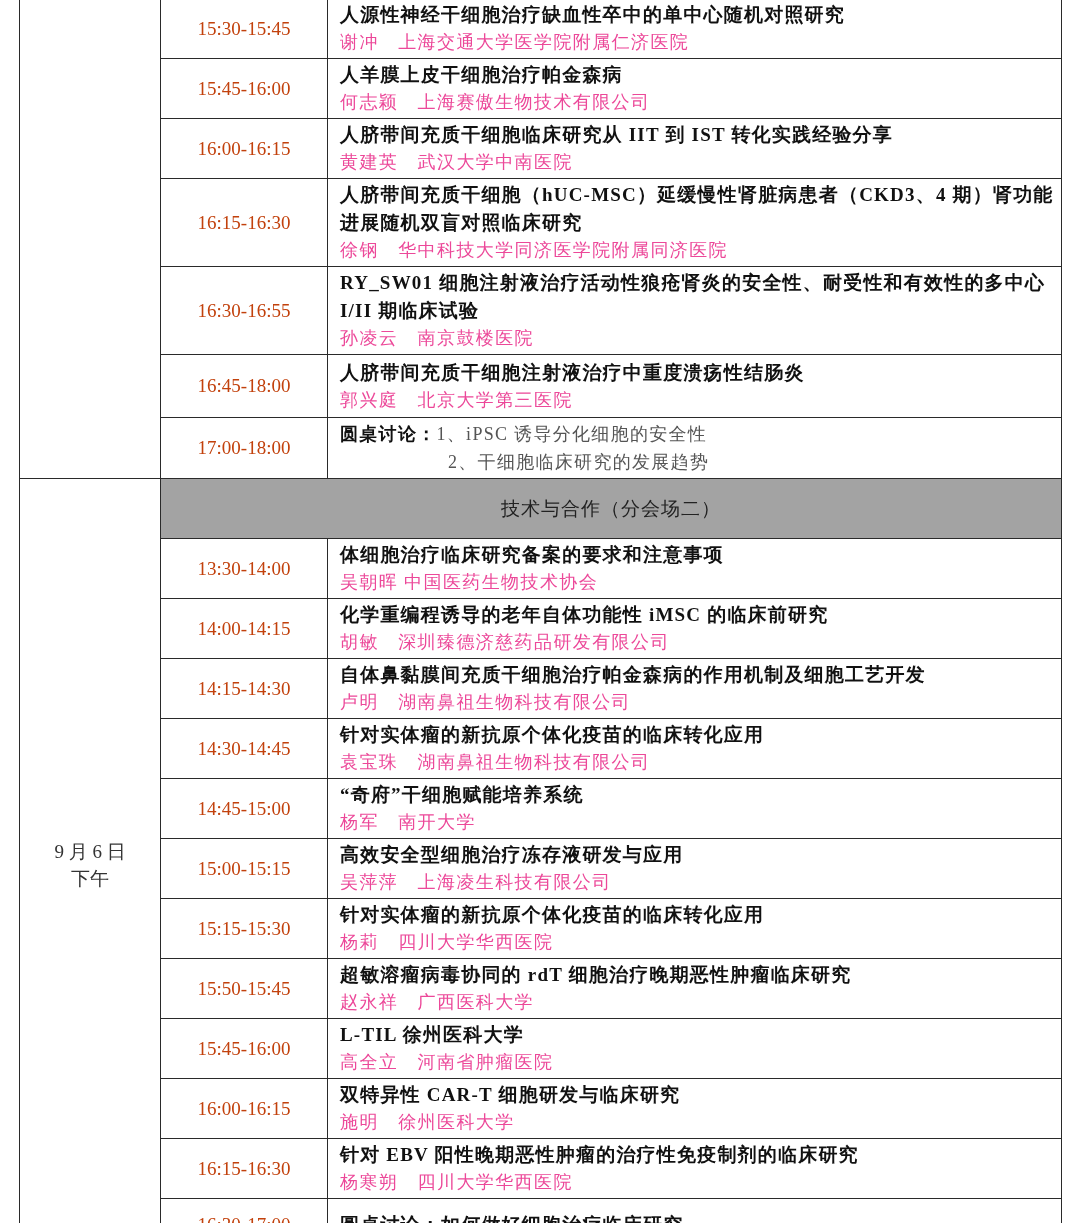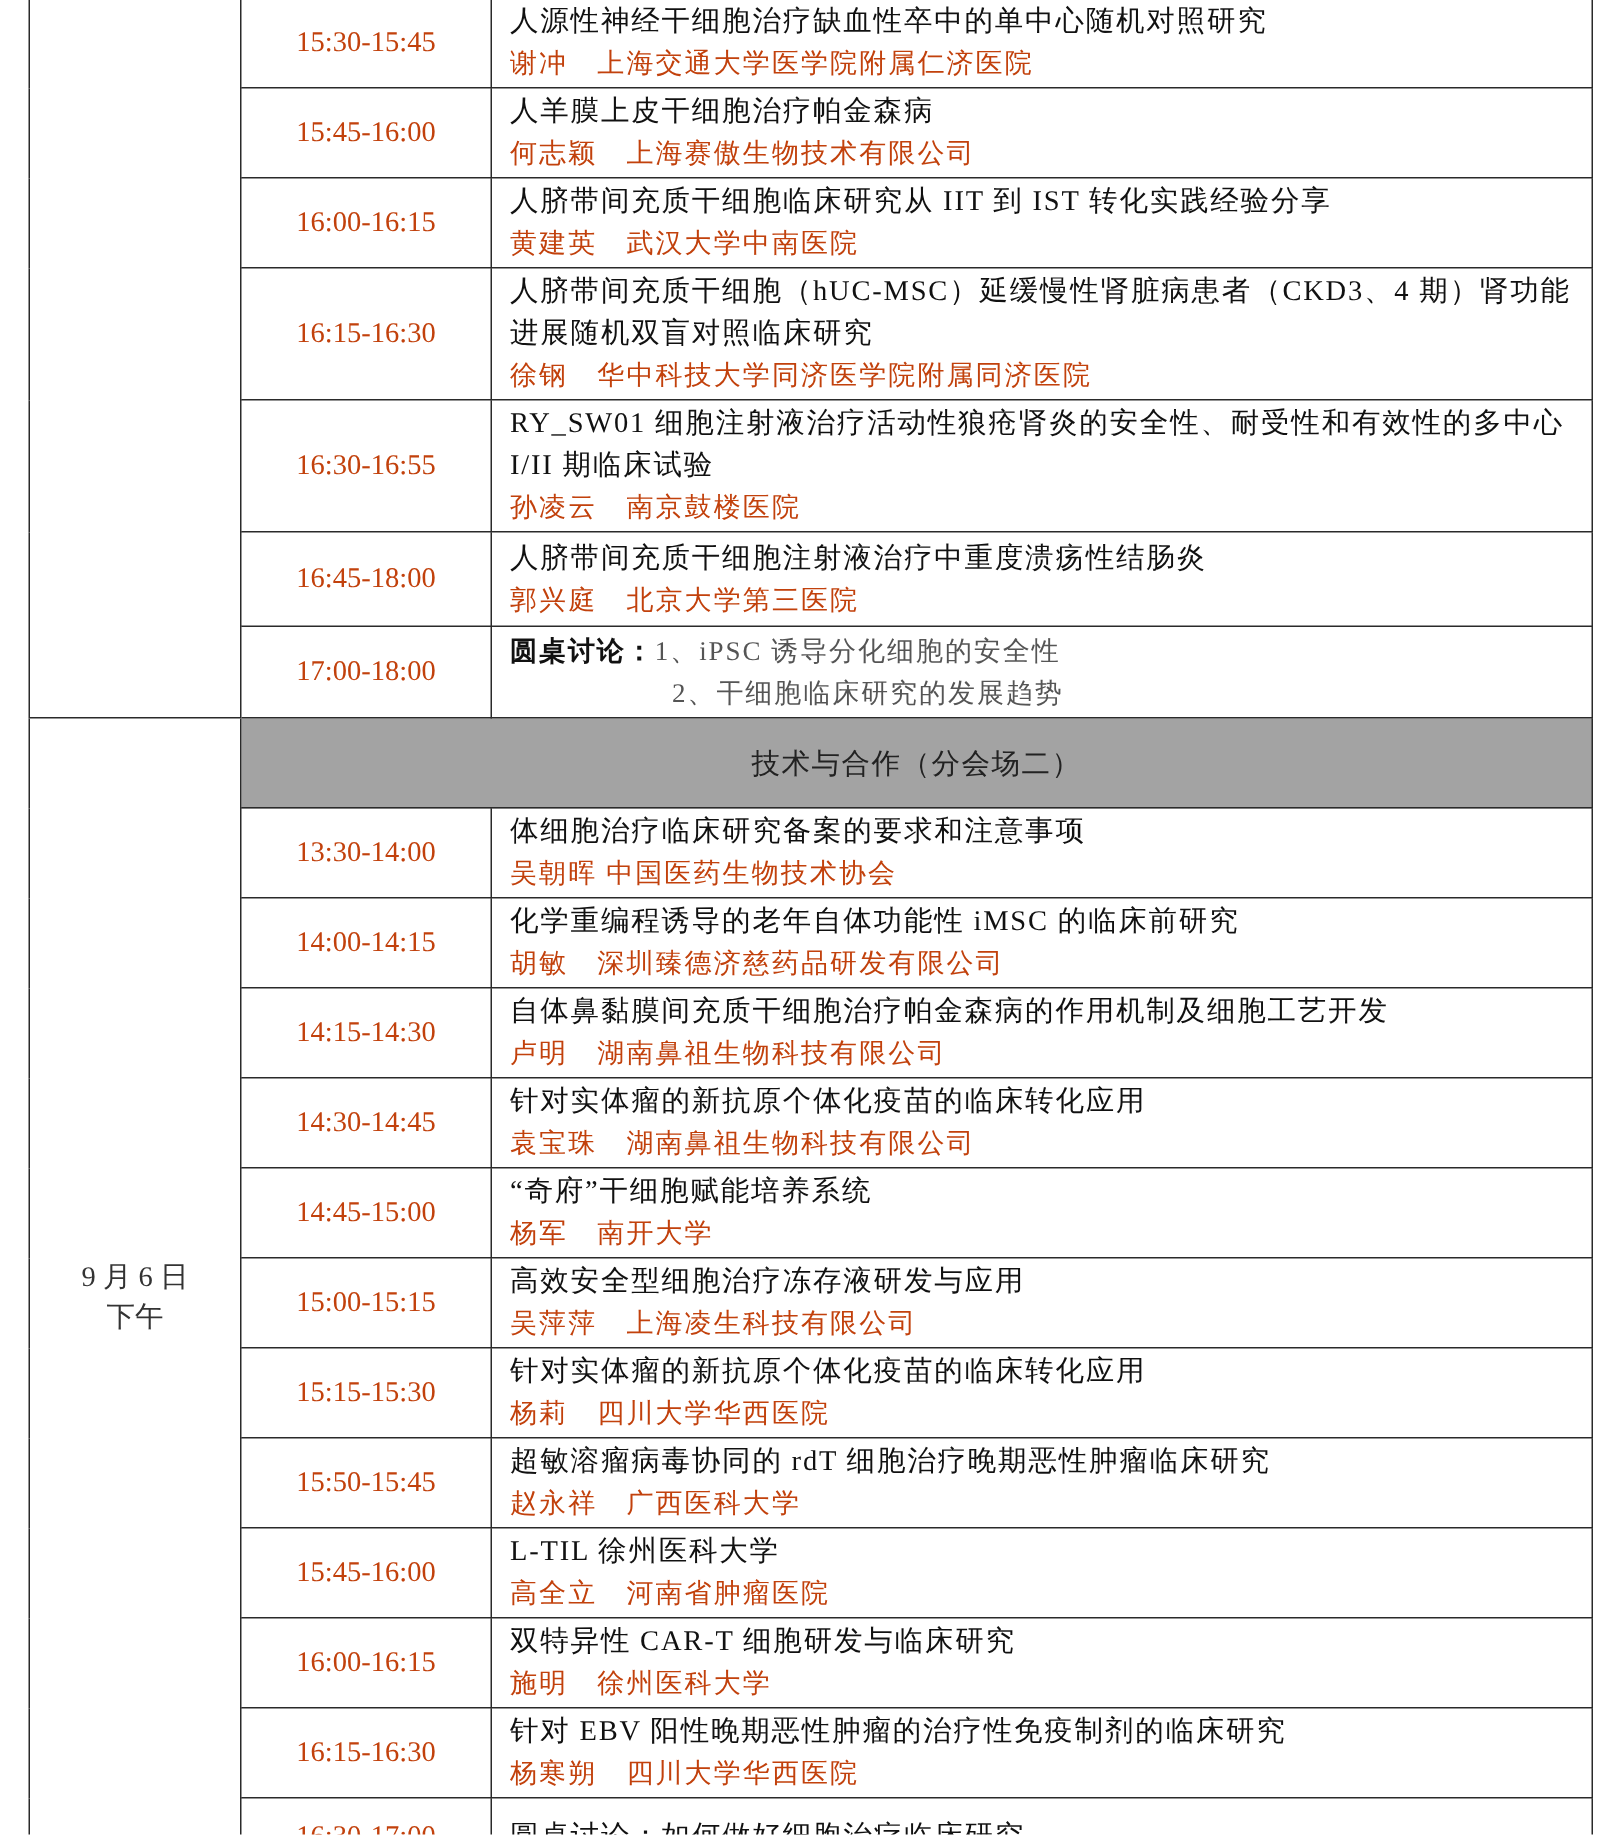--- a/index.html
+++ b/index.html
@@ -8,22 +8,22 @@
   .sheet { position: absolute; left: 19px; top: -2px; width: 1042px; }
   table { border-collapse: collapse; width: 1042px; table-layout: fixed; }
   td { border: 1.5px solid #2a2a2a; padding: 0; vertical-align: middle; }
   col.c-date { width: 141px; }
   col.c-time { width: 167px; }
   col.c-body { width: 734px; }
   .date-cell { text-align: center; font-size: 19px; line-height: 27px; color: #333; border-bottom: none; border-top: none; }
   .date-cell.first { border-top: none; }
   .time-cell { text-align: center; font-size: 19px; color: #c2410c; }
   .body-cell { padding: 2px 0 2px 12px; }
-  .title { font-weight: normal; font-size: 19px; line-height: 28px; letter-spacing: 1.2px; color: #111; }
-  .speaker { font-size: 18px; line-height: 27px; letter-spacing: 1.4px; color: #c2410c; white-space: pre; }
+  .title { font-weight: bold; font-size: 19px; line-height: 28px; letter-spacing: 1.2px; color: #111; }
+  .speaker { font-size: 18px; line-height: 27px; letter-spacing: 1.4px; color: #ec4899; white-space: pre; }
   .disc-line { font-size: 18px; line-height: 28px; letter-spacing: 1.3px; color: #555; white-space: pre; }
   .disc-label { font-weight: bold; color: #111; font-family: Liberation Serif, serif; }
   .band { background: #a3a3a3; text-align: center; font-size: 19px; letter-spacing: 1px; color: #222; height: 58px;
           font-family: "DejaVu Sans", "Liberation Sans", sans-serif; }
 </style>
 </head>
 <body>
 
 <div class="sheet">
   <table>

